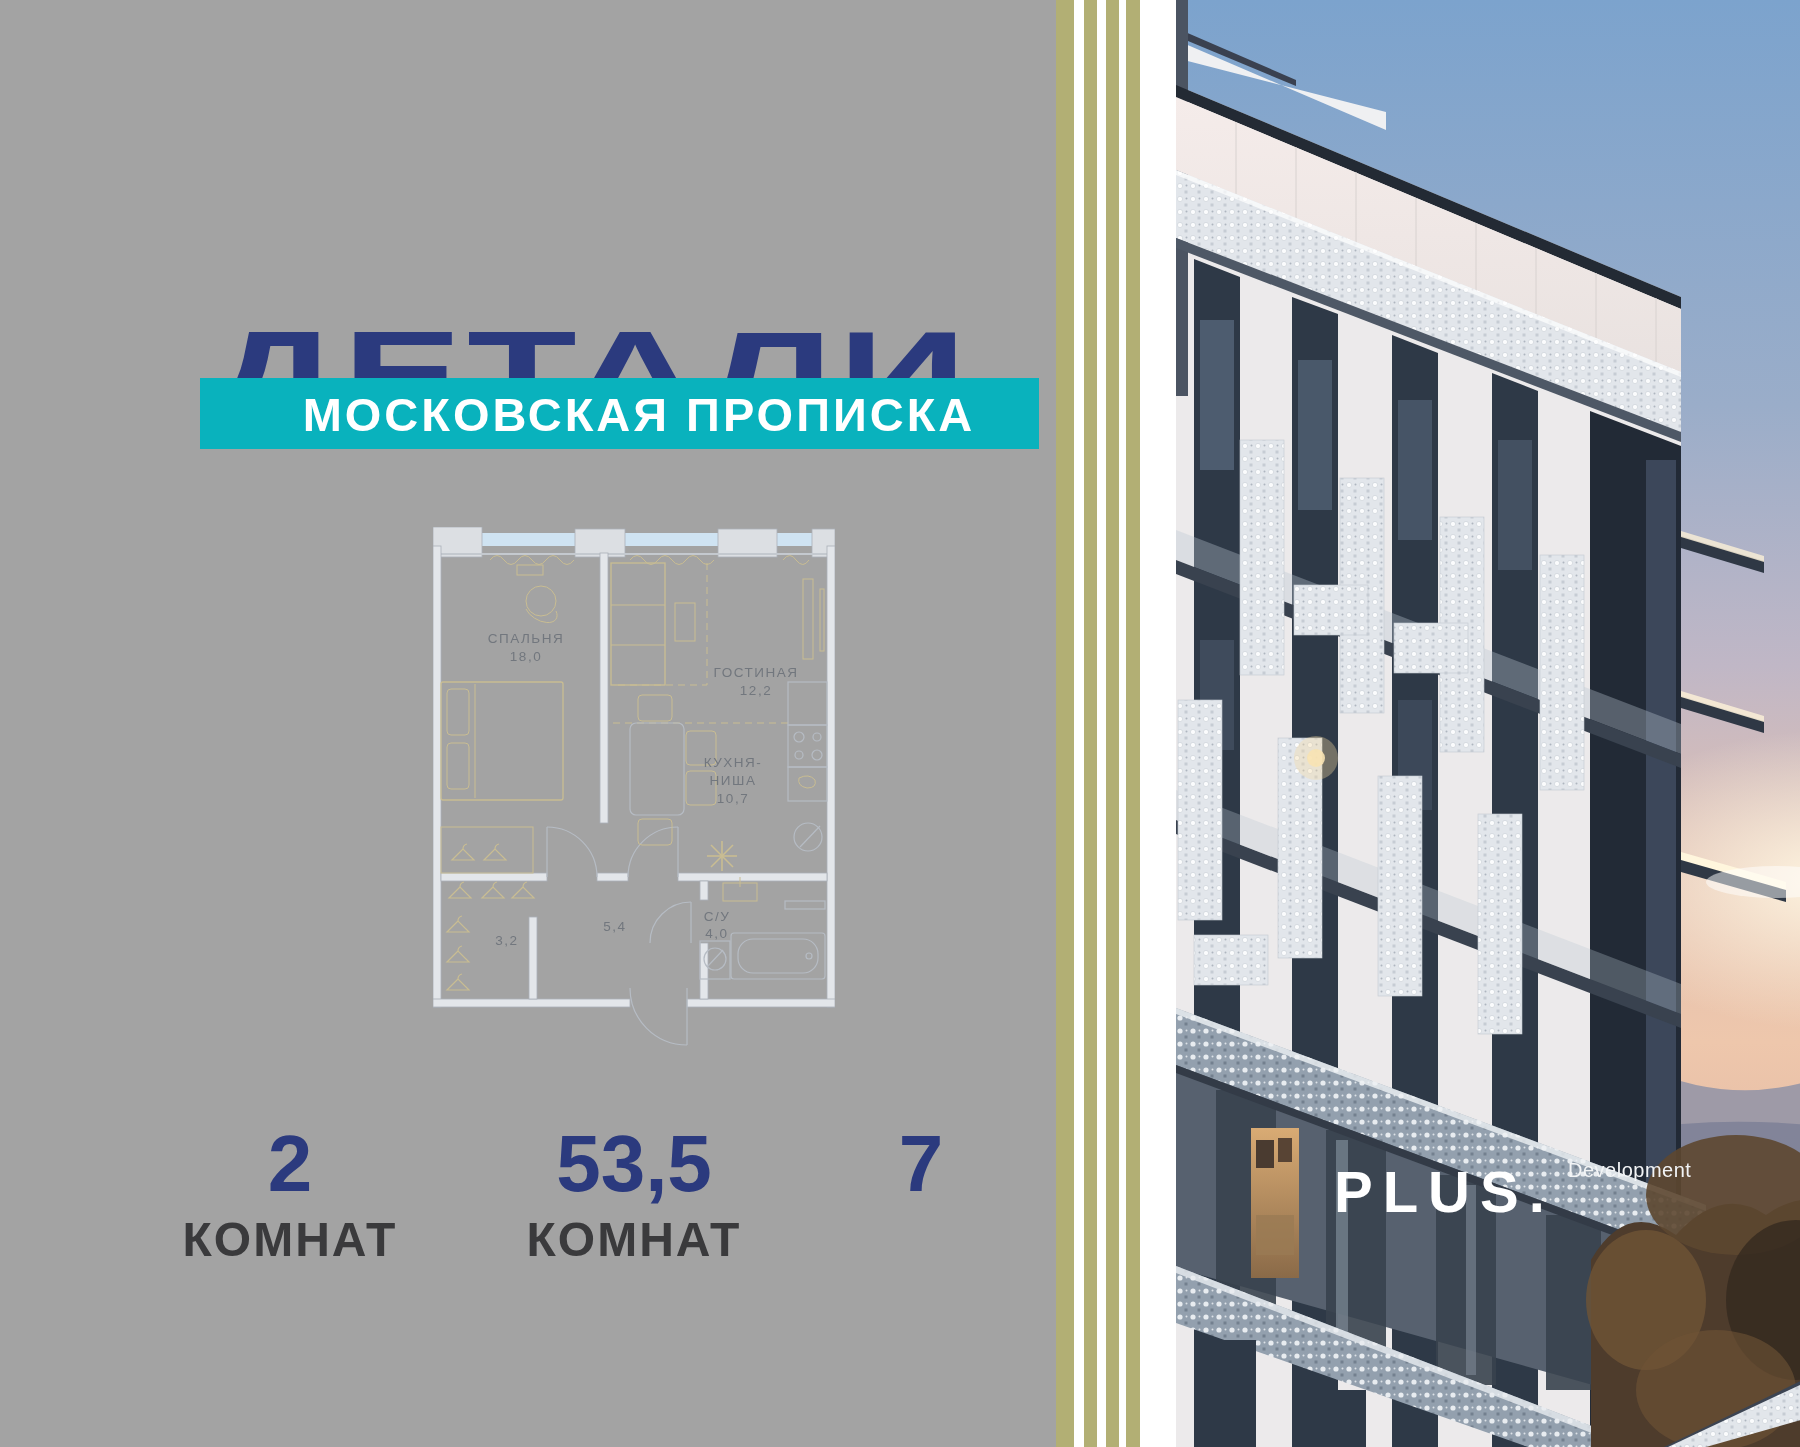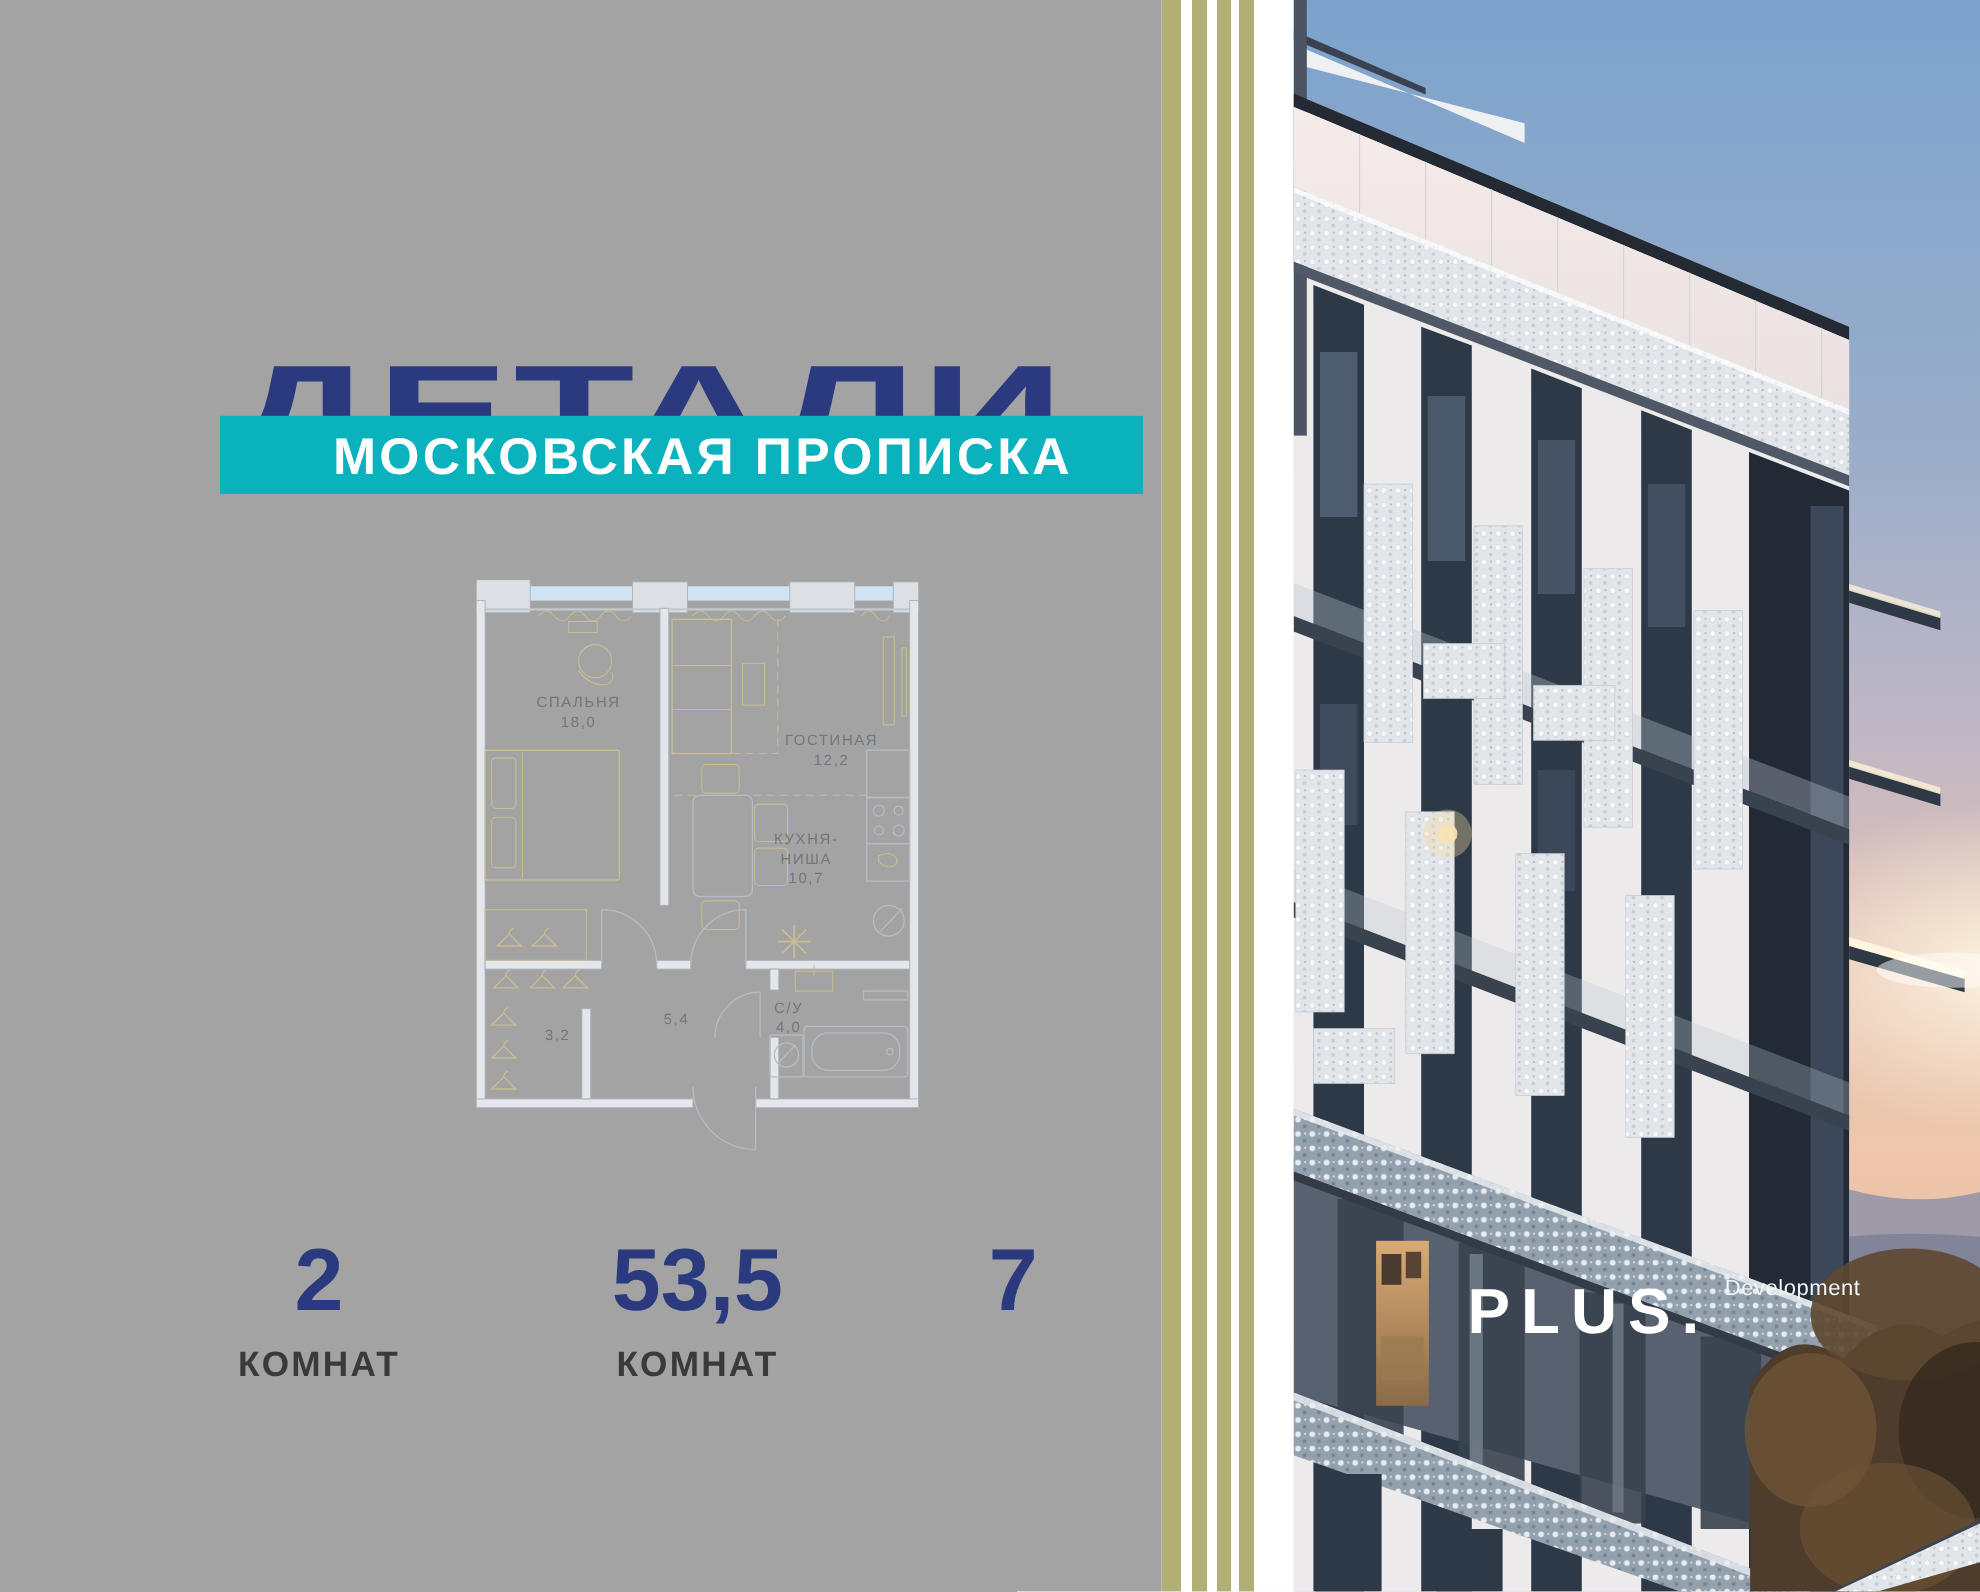--- a/index.html
+++ b/index.html
@@ -11,21 +11,21 @@
 ts    text-align:center;font-size:116px;font-weight:bold;letter-spacing:3px;
     color:#2b3a7e;line-height:110px;transform:scaleX(1.55);transform-origin:center;
     white-space:nowrap;}
   .brand-banner{position:absolute;left:200px;top:378px;width:800px;height:71px;
     background:#09b2bd;color:#ffffff;text-align:center;line-height:73px;
     font-size:47px;font-weight:bold;letter-spacing:3px;white-space:nowrap;padding-left:39px;}
   .floorplan{position:absolute;left:433px;top:527px;width:402px;height:520px;}
   .stats{position:absolute;left:0;top:1124px;width:1056px;height:150px;}
   .stat{position:absolute;top:0;width:300px;text-align:center;}
   .stat .value{display:block;font-size:80px;line-height:80px;font-weight:bold;color:#2b3a7e;}
-  .stat .label{display:block;margin-top:14px;font-size:32px;line-height:44px;font-weight:bold;
+  .stat .label{display:block;margin-top:14px;font-size:48px;line-height:44px;font-weight:bold;
                color:#3a3a3c;letter-spacing:2px;}
   .stat-1{left:140px;} .stat-2{left:484px;} .stat-3{left:771px;}
   
   .stripes{position:absolute;left:1056px;top:0;width:84px;height:1447px;
     background:linear-gradient(90deg,
       #b2af74 0px,#b2af74 18px,#ffffff 18px,#ffffff 28px,
       #b2af74 28px,#b2af74 41px,#ffffff 41px,#ffffff 50px,
       #b2af74 50px,#b2af74 63px,#ffffff 63px,#ffffff 70px,
       #b2af74 70px,#b2af74 84px);}
   

